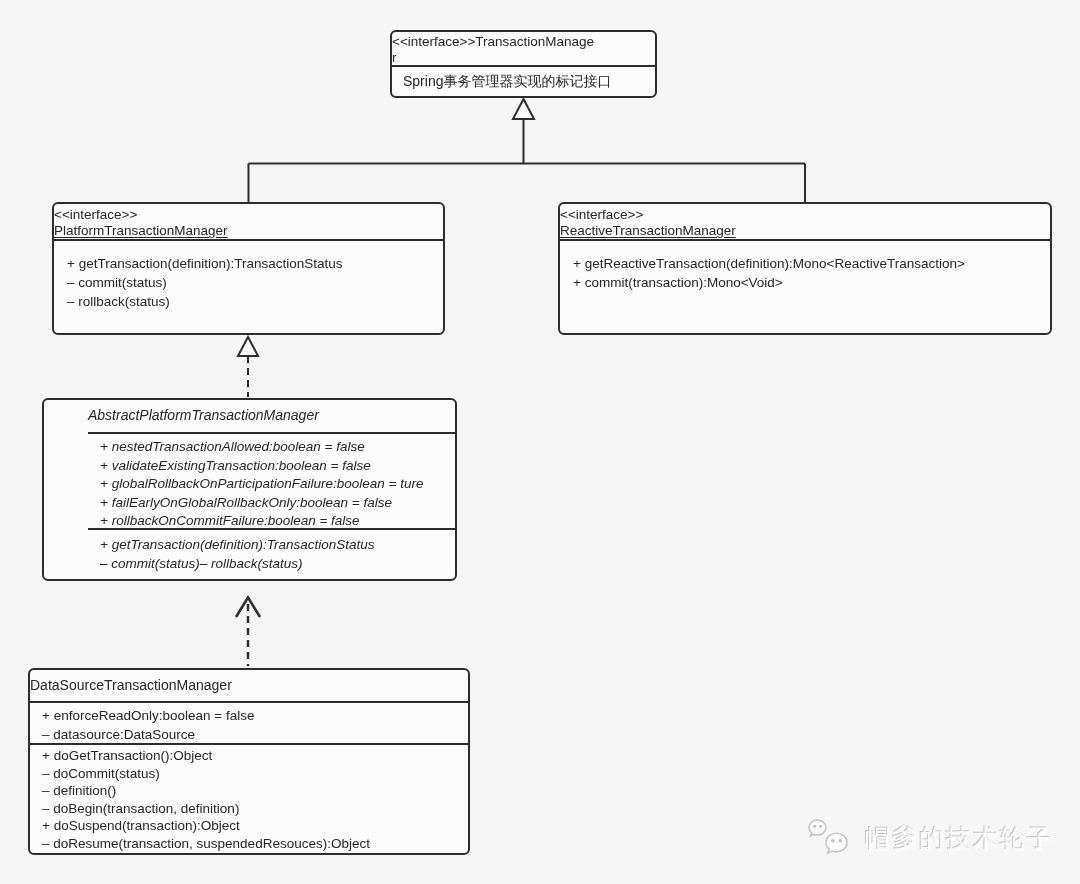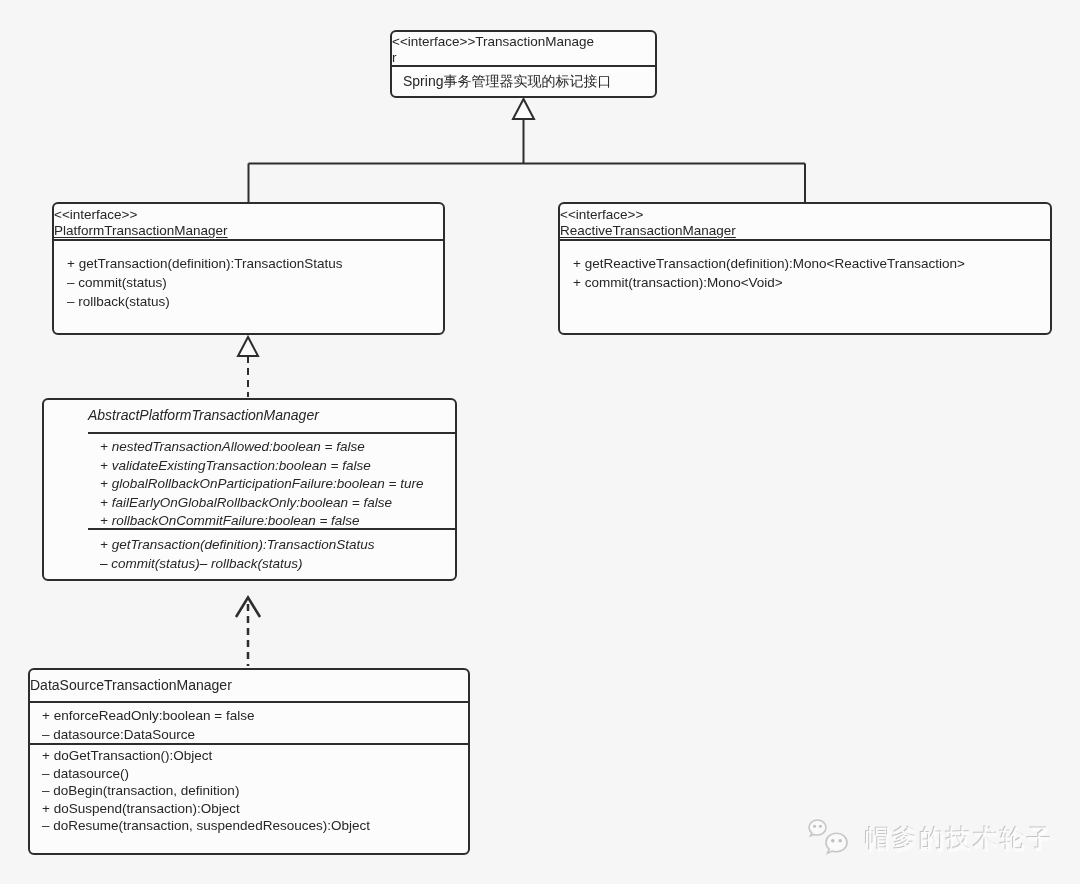--- a/index.html
+++ b/index.html
@@ -147,21 +147,22 @@
   <div class="uml-box box-dtm">
     <div class="compartment titlebox">
       <div class="title-line">DataSourceTransactionManager</div>
     </div>
     <div class="compartment sep attrs">
       <div class="member">+ enforceReadOnly:boolean = false</div>
       <div class="member">– datasource:DataSource</div>
     </div>
     <div class="compartment sep methods">
       <div class="member">+ doGetTransaction():Object</div>
-      <div class="member">– datasource()</div>
+      <div class="member">– doCommit(status)</div>
+      <div class="member">– definition()</div>
       <div class="member">– doBegin(transaction, definition)</div>
       <div class="member">+ doSuspend(transaction):Object</div>
       <div class="member">– doResume(transaction, suspendedResouces):Object</div>
     </div>
   </div>
 
   <div class="watermark">
     <svg width="44" height="40" viewBox="0 0 44 40" xmlns="http://www.w3.org/2000/svg">
       <g stroke="#c6c6c6" stroke-width="1.6" fill="#fafafa">
 

